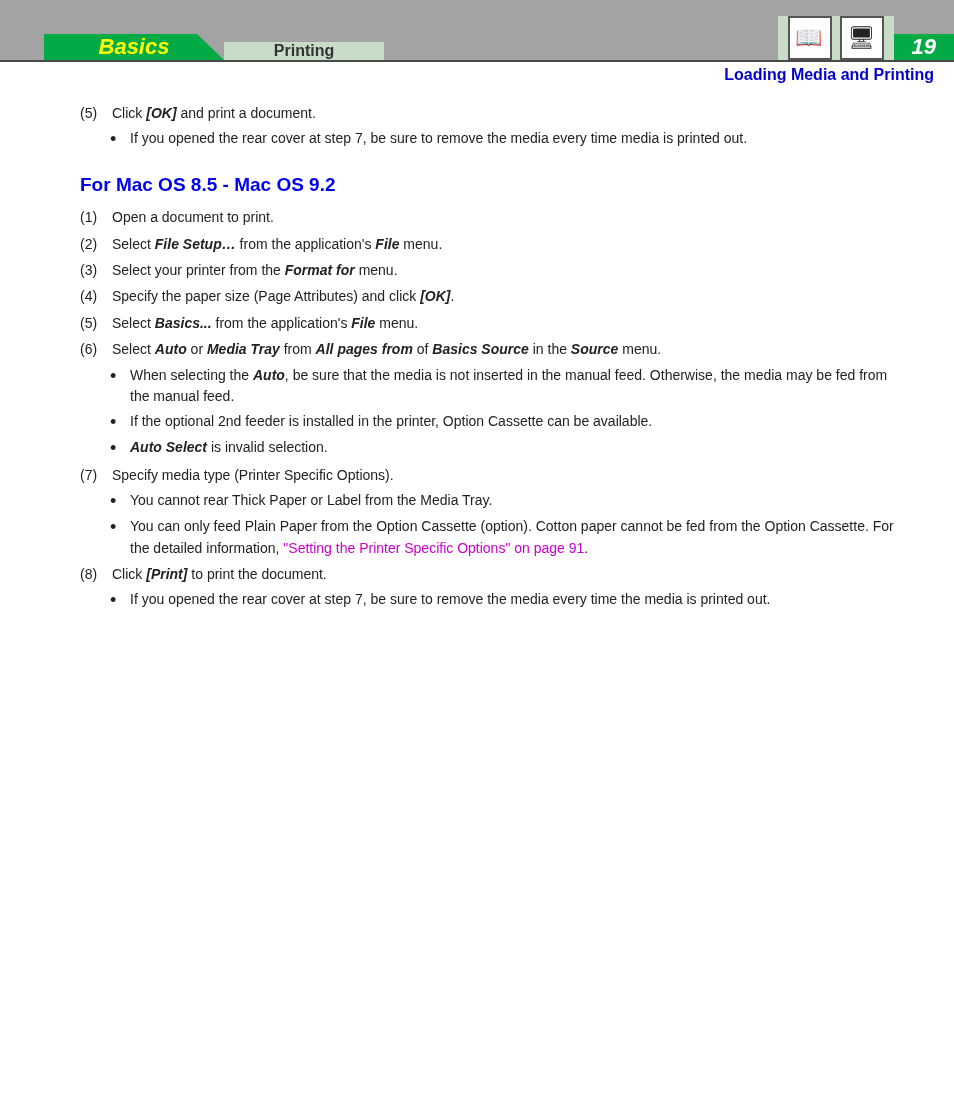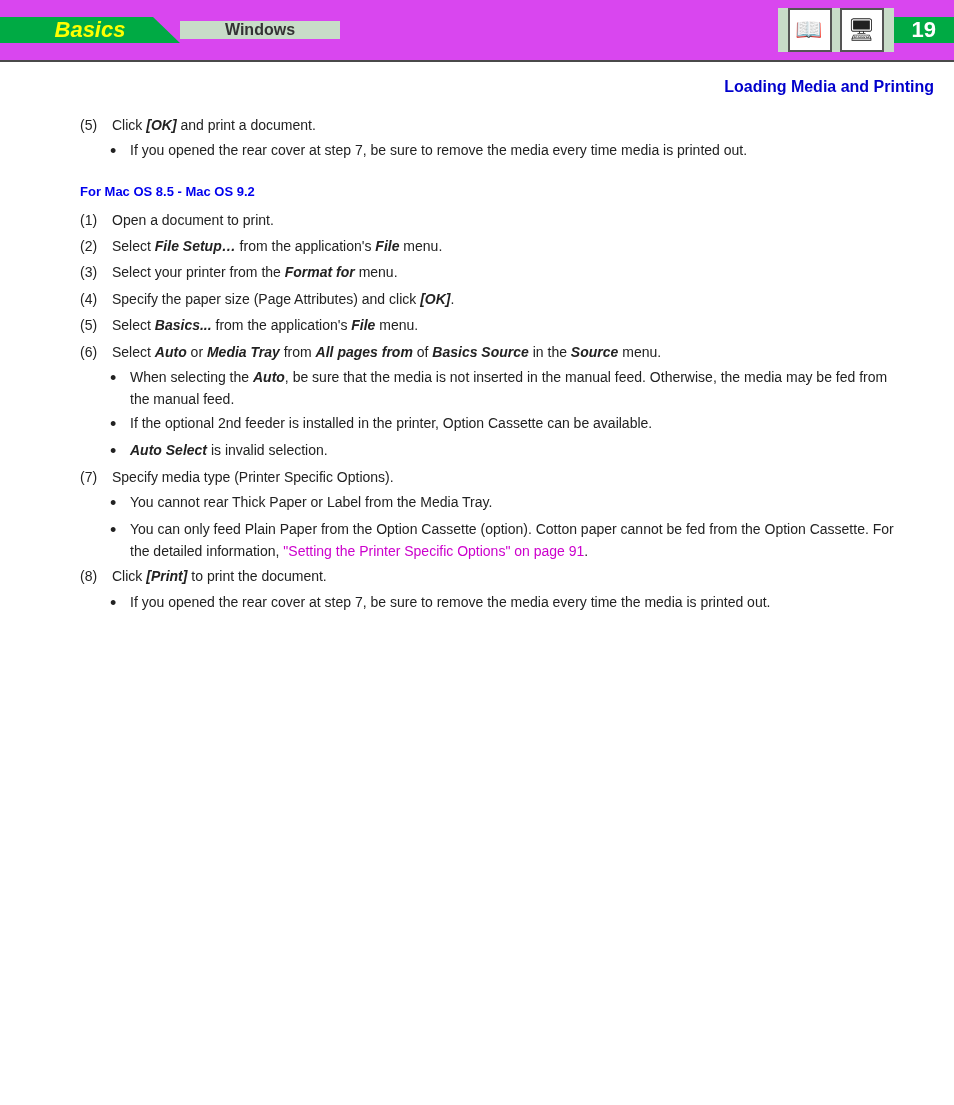--- a/index.html
+++ b/index.html
@@ -8,24 +8,25 @@
       min-height: 1105px;
       background: #fff;
       font-family: Arial, Helvetica, sans-serif;
       font-size: 14px;
       color: #222;
     }
 
     
     .nav-bar {
       display: flex;
-      align-items: center;
+      align-items: flex-end;
       height: 62px;
-      background: #d946ef;
+      background: #a3a3a3;
       border-bottom: 2px solid #4a4a4a;
+      padding-left: 44px;
     }
     .nav-basics {
       background: #00aa44;
       display: flex;
       align-items: center;
       justify-content: center;
       padding: 0 30px;
       clip-path: polygon(0 0, 85% 0, 100% 100%, 0 100%);
       min-width: 180px;
     }
@@ -82,45 +83,46 @@
     .nav-page-num {
       background: #00aa44;
       color: #fff;
       font-weight: bold;
       font-size: 22px;
       display: flex;
       align-items: center;
       justify-content: center;
       padding: 0 18px;
       min-width: 55px;
+      font-style: italic;
     }
 
     
     .page-title {
       text-align: right;
-      padding: 16px 20px 8px 20px;
+      padding: 4px 20px 8px 20px;
       color: #0000cc;
       font-weight: bold;
       font-size: 16px;
     }
 
     
     .content {
       padding: 10px 60px 30px 80px;
       line-height: 1.6;
     }
 
     .section {
       margin-bottom: 8px;
     }
 
     .section-heading {
       color: #0000ee;
       font-weight: bold;
-      font-size: 13px;
+      font-size: 19px;
       margin: 18px 0 6px 0;
     }
 
     .step-item {
       margin-bottom: 4px;
       display: flex;
       gap: 4px;
     }
 
     .step-num {
@@ -166,21 +168,21 @@
     }
   </style>
 </head>
 <body>
 
 <div class="nav-bar">
   <div class="nav-basics">
     <span>Basics</span>
   </div>
   <div class="nav-windows">
-    <span>Windows</span>
+    <span>Printing</span>
   </div>
   <div class="nav-icons">
     <div class="nav-icon-box">
       <span>📖</span>
     </div>
     <div class="nav-icon-box">
       <span>🖥</span>
     </div>
   </div>
   <div class="nav-page-num">19</div>

